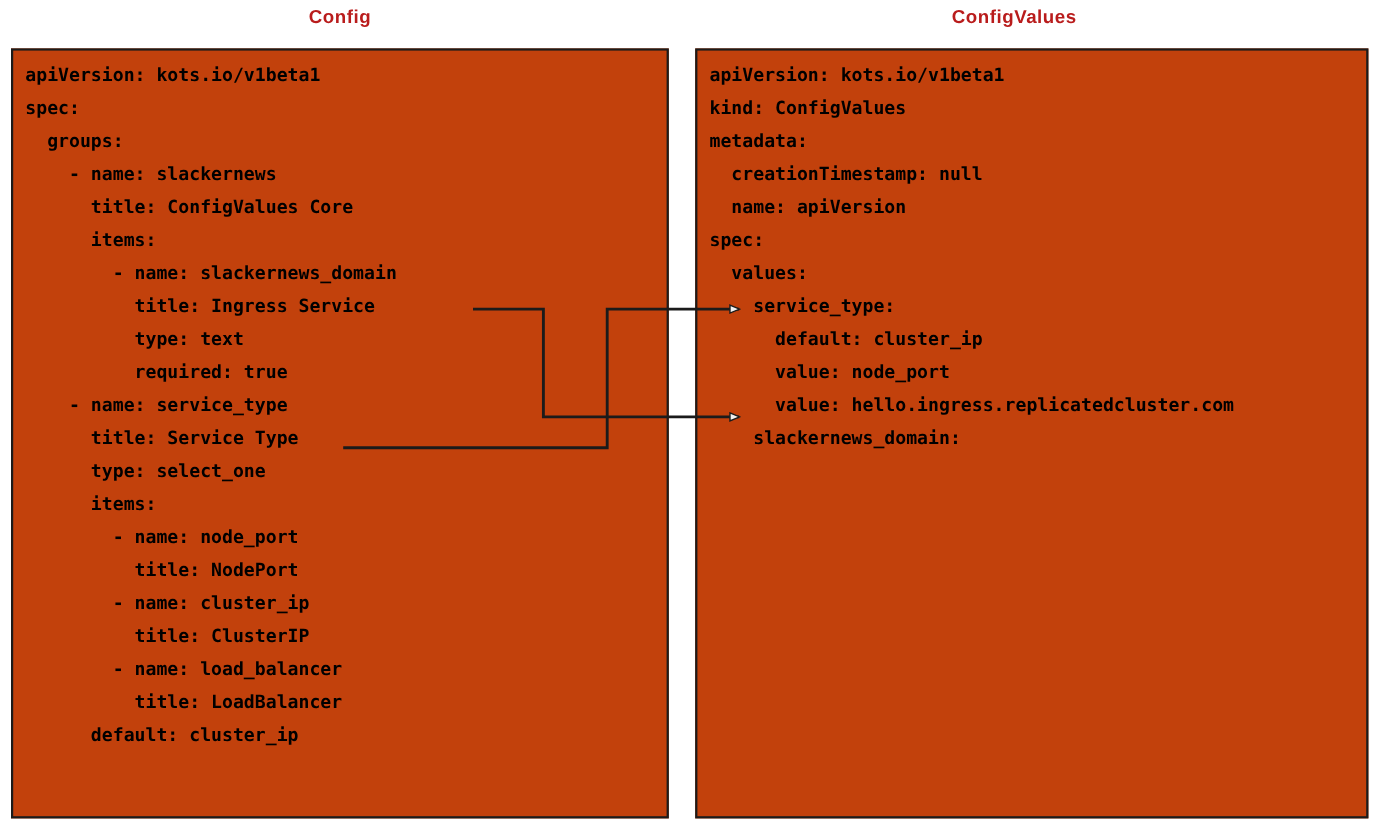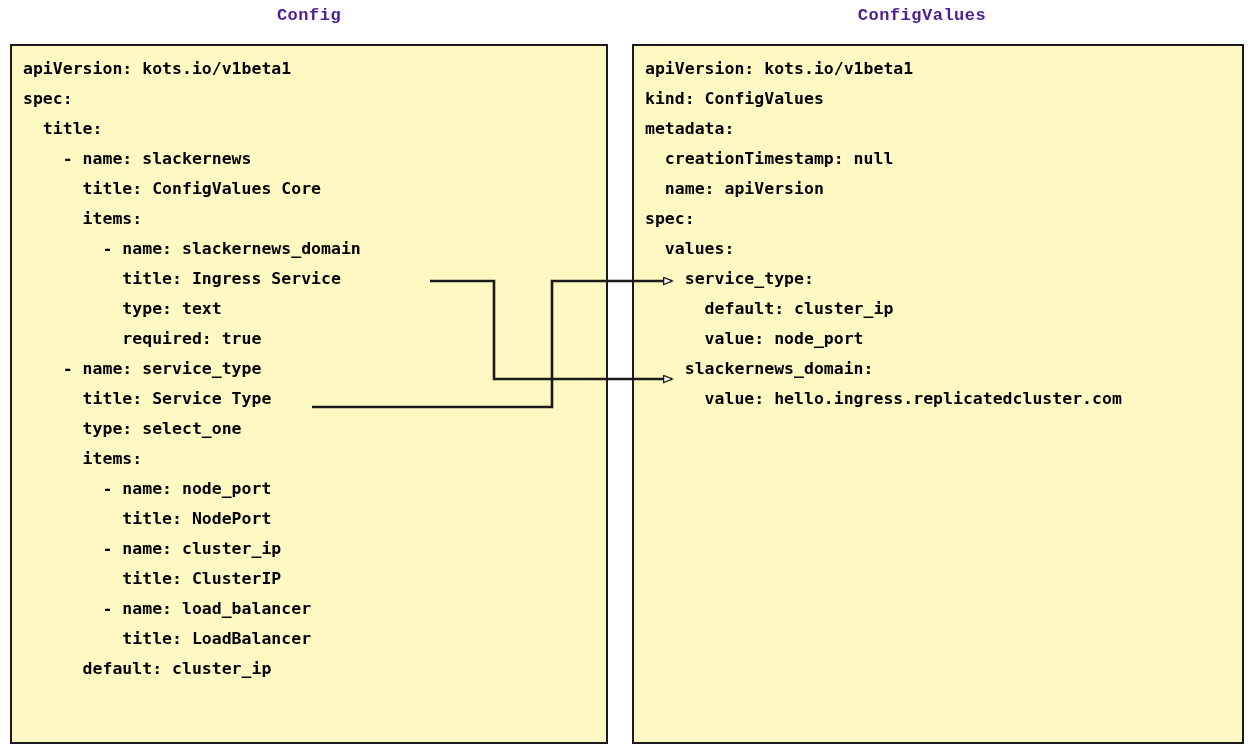--- a/index.html
+++ b/index.html
@@ -11,36 +11,36 @@
     width: 1258px;
     height: 756px;
     position: relative;
     overflow: hidden;
     font-family: "DejaVu Sans Mono", "Liberation Mono", monospace;
   }
 
   .panel-title {
     position: absolute;
     top: 6px;
-    font-family: Liberation Mono, monospace;
+    font-family: Liberation Sans, sans-serif;
     font-size: 17px;
     font-weight: bold;
-    color: #4c1d95;
+    color: #b91c1c;
     text-align: center;
     letter-spacing: 0.5px;
   }
   #title-config  { left: 10px;  width: 598px; }
   #title-values  { left: 616px; width: 612px; }
 
   .yaml-box {
     position: absolute;
     top: 44px;
     height: 700px;
     box-sizing: border-box;
-    background: #fef9c3;
+    background: #c2410c;
     border: 2px solid #1b1b1b;
   }
   #box-config { left: 10px;  width: 598px; }
   #box-values { left: 632px; width: 612px; }
 
   .yaml-lines {
     position: absolute;
     left: 11px;
     top: 8px;
     right: 4px;
@@ -68,21 +68,21 @@
 </style>
 </head>
 <body>
 
 <div class="panel-title" id="title-config">Config</div>
 
 <div class="yaml-box" id="box-config">
   <div class="yaml-lines" id="left-lines">
       <div class="yaml-line">apiVersion: kots.io/v1beta1</div>
       <div class="yaml-line">spec:</div>
-      <div class="yaml-line">  title:</div>
+      <div class="yaml-line">  groups:</div>
       <div class="yaml-line">    - name: slackernews</div>
       <div class="yaml-line">      title: ConfigValues Core</div>
       <div class="yaml-line">      items:</div>
       <div class="yaml-line">        - name: slackernews_domain</div>
       <div class="yaml-line">          title: Ingress Service</div>
       <div class="yaml-line">          type: text</div>
       <div class="yaml-line">          required: true</div>
       <div class="yaml-line">    - name: service_type</div>
       <div class="yaml-line">      title: Service Type</div>
       <div class="yaml-line">      type: select_one</div>
@@ -104,22 +104,22 @@
       <div class="yaml-line">apiVersion: kots.io/v1beta1</div>
       <div class="yaml-line">kind: ConfigValues</div>
       <div class="yaml-line">metadata:</div>
       <div class="yaml-line">  creationTimestamp: null</div>
       <div class="yaml-line">  name: apiVersion</div>
       <div class="yaml-line">spec:</div>
       <div class="yaml-line">  values:</div>
       <div class="yaml-line">    service_type:</div>
       <div class="yaml-line">      default: cluster_ip</div>
       <div class="yaml-line">      value: node_port</div>
+      <div class="yaml-line">      value: hello.ingress.replicatedcluster.com</div>
       <div class="yaml-line">    slackernews_domain:</div>
-      <div class="yaml-line">      value: hello.ingress.replicatedcluster.com</div>
     </div>
 </div>
 
 <svg id="connector-layer" viewBox="0 0 1258 756" xmlns="http://www.w3.org/2000/svg">
   <defs>
     <marker id="open-triangle" markerWidth="11" markerHeight="11" refX="9.2" refY="4.2" orient="auto" markerUnits="userSpaceOnUse">
       <path d="M 0.8 0.6 L 9.6 4.2 L 0.8 7.8 Z" fill="#f1f1f1" stroke="#1b1b1b" stroke-width="1.3" stroke-linejoin="miter"></path>
     </marker>
   </defs>
   <g id="connector-paths" fill="none" stroke="#1b1b1b" stroke-width="2.6" stroke-linecap="butt" stroke-linejoin="miter">

